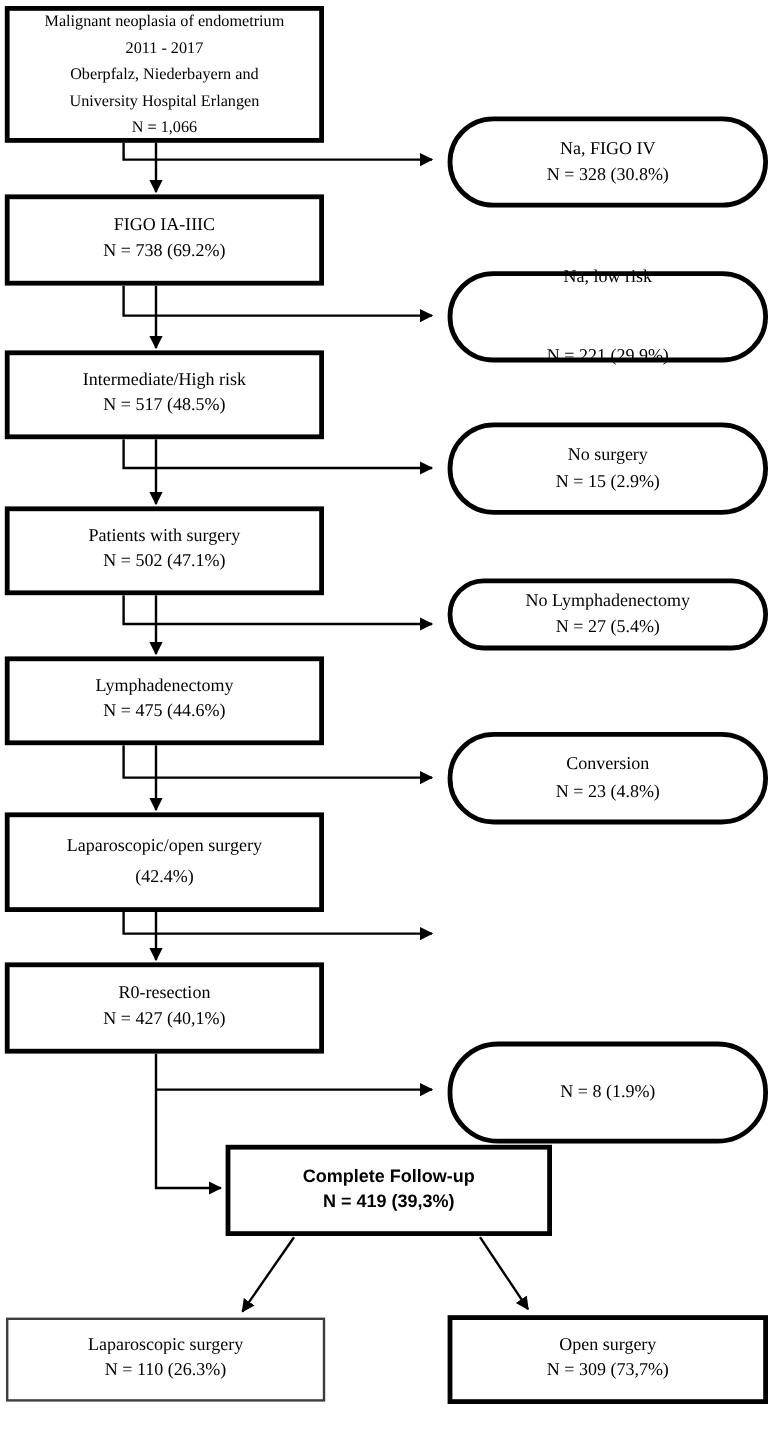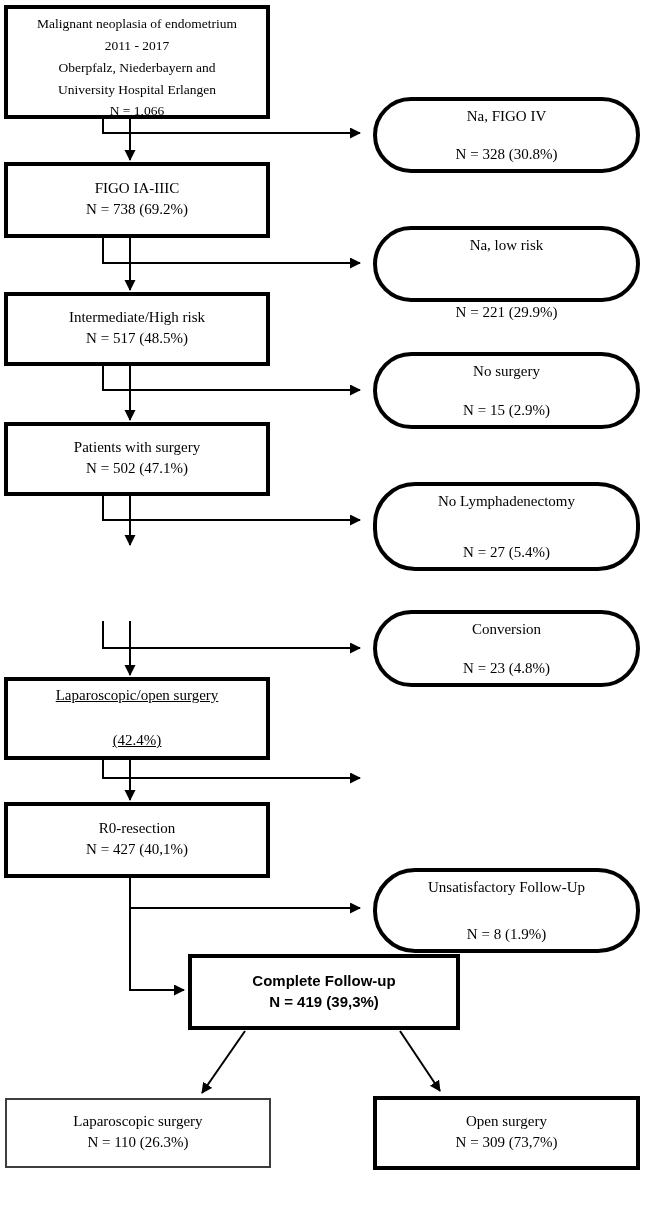--- a/index.html
+++ b/index.html
@@ -19,21 +19,21 @@
     z-index: 1;
   }
   .box {
     position: absolute;
     background: #ffffff;
     border: 4px solid #000;
     box-sizing: border-box;
     display: flex;
     flex-direction: column;
     align-items: center;
-    justify-content: space-between;
+    justify-content: center;
     text-align: center;
     font-size: 15px;
     line-height: 1.4;
     z-index: 2;
   }
   .box--split { justify-content: center; padding: 10px 6px 12px; }
   .box--title {
     font-size: 13.5px;
     line-height: 1.62;
     padding: 4px 10px;
@@ -50,29 +50,29 @@
     font-weight: bold;
   }
   .box--thin { border-width: 2px; border-color: #3d3d3d; }
 
   
   .b1 { left: 4px;   top: 5px;    width: 266px; height: 114px; }
   .b2 { left: 4px;   top: 162px;  width: 266px; height: 76px;  }
   .b3 { left: 4px;   top: 292px;  width: 266px; height: 74px;  }
   .b4 { left: 4px;   top: 422px;  width: 266px; height: 74px;  }
   .b5 { left: 4px;   top: 547px;  width: 266px; height: 74px;  }
-  .b6 { left: 4px;   top: 677px;  width: 266px; height: 83px; text-decoration: underline;  }
+  .b6 { left: 4px;   top: 677px;  width: 266px; height: 83px;  }
   .b7 { left: 4px;   top: 802px;  width: 266px; height: 76px;  }
   .b8 { left: 188px; top: 954px;  width: 272px; height: 76px;  }
 
   
   .e1 { left: 373px; top: 97px;  width: 267px; height: 76px; }
   .e2 { left: 373px; top: 226px; width: 267px; height: 76px; gap: 44px; }
   .e3 { left: 373px; top: 352px; width: 267px; height: 77px; }
-  .e4 { left: 373px; top: 482px; width: 267px; height: 89px; }
+  .e4 { left: 373px; top: 482px; width: 267px; height: 60px; }
   .e5 { left: 373px; top: 610px; width: 267px; height: 77px; }
   .e6 { left: 373px; top: 740px; width: 267px; height: 77px; }
   .e7 { left: 373px; top: 868px; width: 267px; height: 85px; }
 
   
   .o1 { left: 5px;   top: 1098px; width: 266px; height: 70px; }
   .o2 { left: 373px; top: 1096px; width: 267px; height: 74px; }
 </style>
 </head>
 <body>
@@ -129,20 +129,24 @@
   <div class="box box--split b3">
     <div>Intermediate/High risk</div>
     <div>N = 517 (48.5%)</div>
   </div>
 
   <div class="box box--split b4">
     <div>Patients with surgery</div>
     <div>N = 502 (47.1%)</div>
   </div>
 
+  <div class="box box--split b5">
+    <div>Lymphadenectomy</div>
+    <div>N = 475 (44.6%)</div>
+  </div>
 
   <div class="box box--multiline b6">
     <div>Laparoscopic/open surgery</div>
     <div>(42.4%)</div>
   </div>
 
   <div class="box box--split b7">
     <div>R0-resection</div>
     <div>N = 427 (40,1%)</div>
   </div>
@@ -172,21 +176,20 @@
     <div>N = 27 (5.4%)</div>
   </div>
 
   <div class="box stadium e5">
     <div>Conversion</div>
     <div>N = 23 (4.8%)</div>
   </div>
 
 
   <div class="box stadium e7">
-    <div>Unsatisfactory Follow-Up</div>
     <div>N = 8 (1.9%)</div>
   </div>
 
   <div class="box box--split box--thin o1">
     <div>Laparoscopic surgery</div>
     <div>N = 110 (26.3%)</div>
   </div>
 
   <div class="box box--split o2">
     <div>Open surgery</div>

